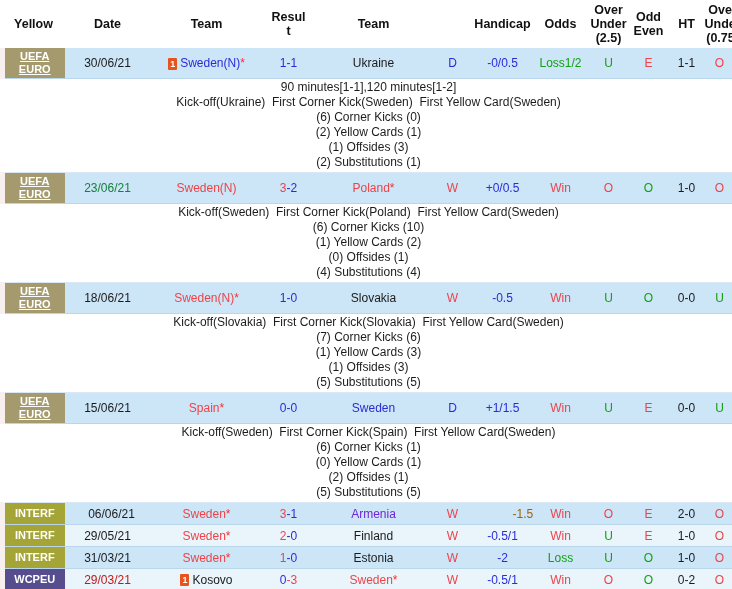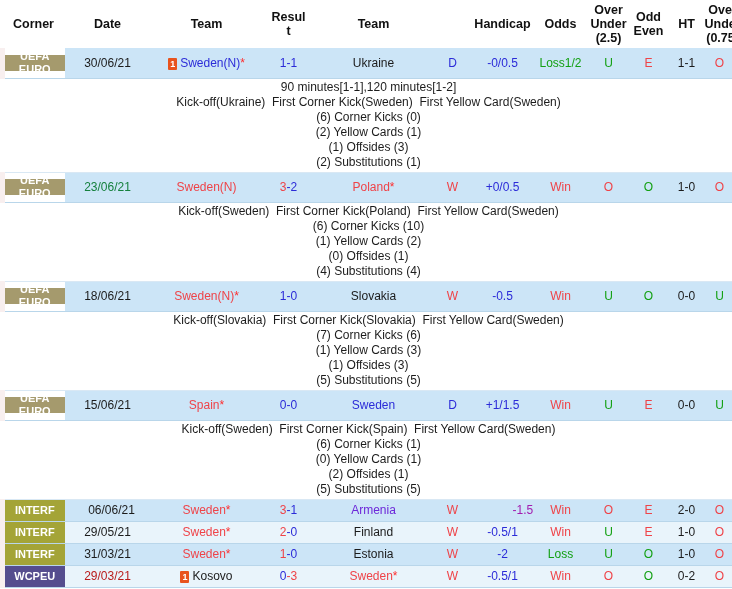--- a/index.html
+++ b/index.html
@@ -11,21 +11,21 @@
   th .narrow{width:36px;word-wrap:break-word;}
   td{text-align:center;vertical-align:middle;padding:0;overflow:hidden;}
   tr.match.tall{height:30px;}
   tr.match.short{height:21px;}
   tr.bg-dark td{background:#cce5f7;}
   tr.bg-light td{background:#e9f4fb;}
   tr.match td{border-bottom:1px solid #b9d6ea;}
   td.badge-cell{background:#fff !important;border-left:5px solid #f8efef;box-sizing:border-box;}
   .badge{width:100%;display:flex;align-items:center;justify-content:center;
          color:#fff;font-weight:bold;font-size:11px;line-height:1.15;text-align:center;cursor:pointer;}
-  tr.tall .badge{height:16px;}
+  tr.tall .badge{height:30px;text-decoration:underline;}
   tr.short .badge{height:21px;}
   tr.detail td{background:#fff;border-bottom:1px solid #d9e8f4;padding:1px 0 2px;}
   .detail-line{line-height:15px;font-size:12px;color:#1c1c1c;white-space:pre-wrap;text-align:center;}
   .rc{display:inline-block;width:9px;height:12px;background:#e8531d;color:#fff;font-size:9px;
       font-weight:bold;line-height:12px;text-align:center;vertical-align:middle;margin-right:3px;border-radius:1px;}
   .team{cursor:pointer;}
 </style>
 </head>
 <body>
 
@@ -40,21 +40,21 @@
         <col style="width:40px">
       <col style="width:60px">
         <col style="width:56px">
         <col style="width:40px">
       <col style="width:40px">
         <col style="width:36px">
         <col style="width:30px">
     </colgroup>
     <thead>
       <tr id="header-row">
-          <th><span class="hwrap">Corner</span></th>
+          <th><span class="hwrap">Yellow</span></th>
           <th><span class="hwrap">Date</span></th>
           <th><span class="hwrap">Team</span></th>
           <th><span class="hwrap narrow">Result</span></th>
           <th><span class="hwrap">Team</span></th>
           <th><span class="hwrap"></span></th>
           <th><span class="hwrap">Handicap</span></th>
           <th><span class="hwrap">Odds</span></th>
           <th><span class="hwrap">Over Under (2.5)</span></th>
           <th><span class="hwrap">Odd Even</span></th>
           <th><span class="hwrap">HT</span></th>
@@ -165,21 +165,21 @@
         </tr>
         <tr class="match short bg-dark">
           <td class="badge-cell">
             <div class="badge" style="background: rgb(164, 164, 55);">INTERF</div>
           </td>
           <td><span style="color: rgb(27, 27, 27); margin-left: 8px;">06/06/21</span></td>
           <td><span class="team" style="color: rgb(239, 67, 72);">Sweden</span><span class="star" style="color: rgb(255, 45, 45);">*</span></td>
           <td><span style="color: rgb(239, 67, 72);">3</span><span style="color: rgb(43, 43, 216);">-1</span></td>
           <td><span class="team" style="color: #6d28d9;">Armenia</span></td>
           <td><span style="color: rgb(239, 67, 72);">W</span></td>
-          <td><span style="color: #a21caf; margin-left: 40px;">-1.5</span></td>
+          <td><span style="color: #a16207; margin-left: 40px;">-1.5</span></td>
           <td><span style="color: rgb(239, 67, 72);">Win</span></td>
           <td><span style="color: rgb(239, 67, 72);">O</span></td>
           <td><span style="color: rgb(239, 67, 72);">E</span></td>
           <td><span style="color: rgb(27, 27, 27);">2-0</span></td>
           <td><span style="color: rgb(239, 67, 72);">O</span></td>
         </tr>
         <tr class="match short bg-light">
           <td class="badge-cell">
             <div class="badge" style="background: rgb(164, 164, 55);">INTERF</div>
           </td>

